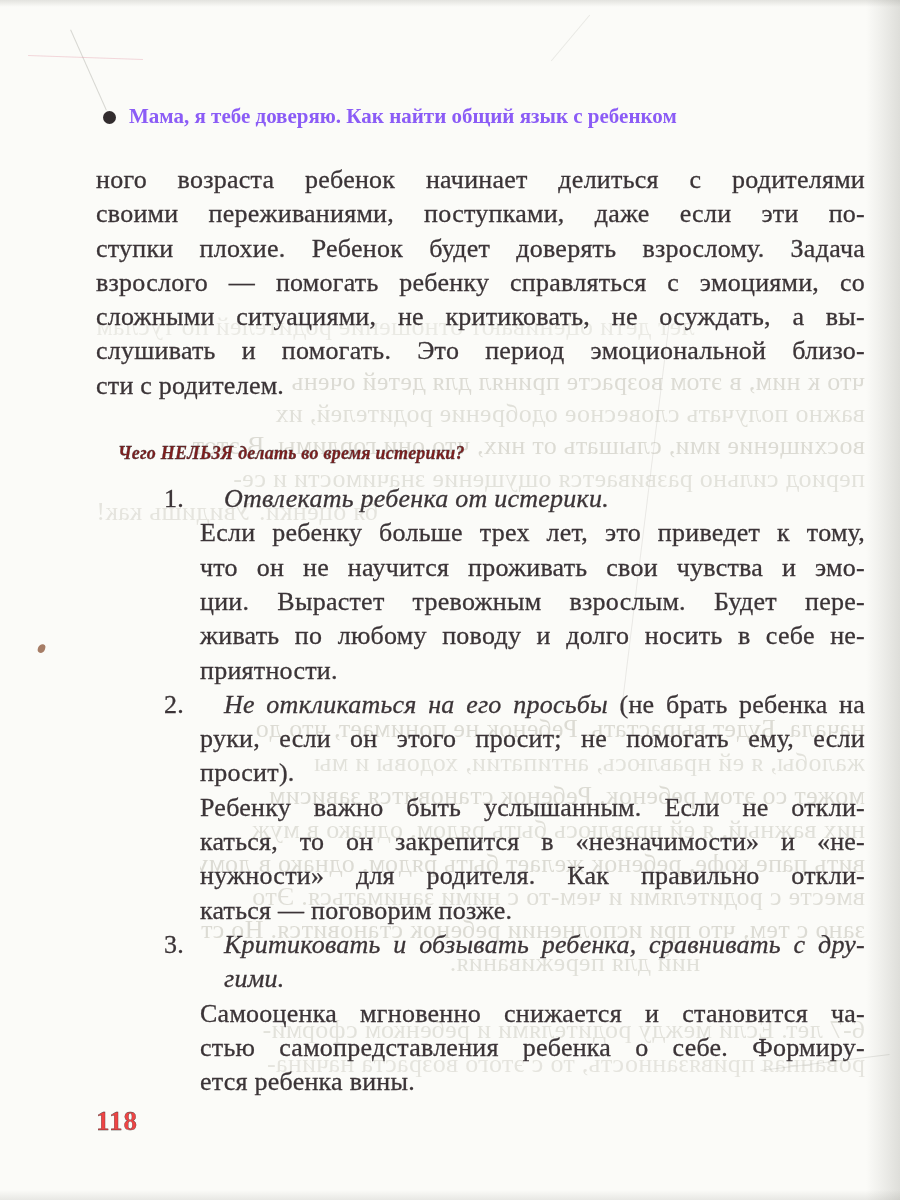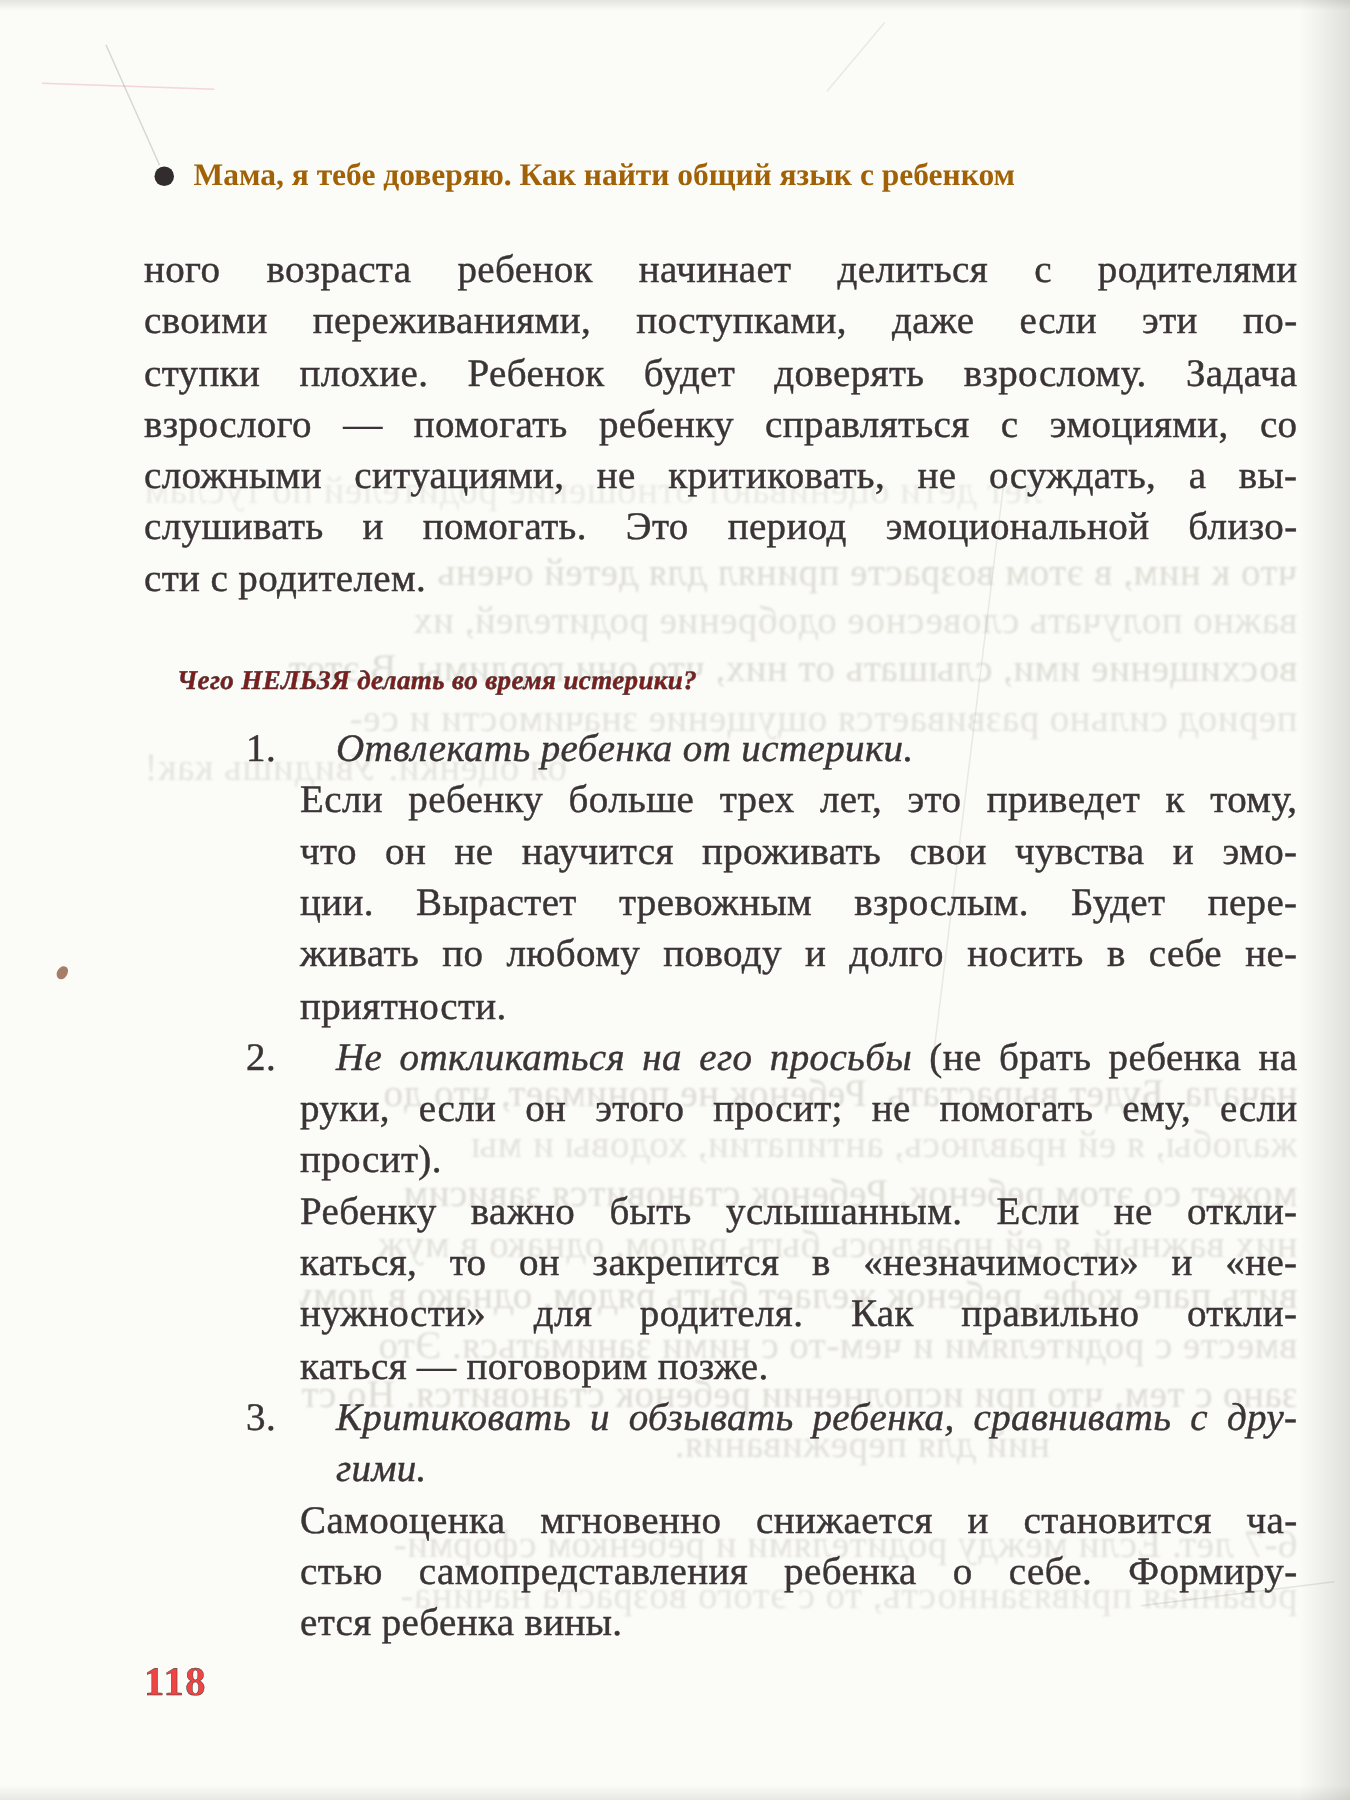--- a/index.html
+++ b/index.html
@@ -33,21 +33,21 @@
   .g9{top:813px;left:200px;width:665px;opacity:0.24;}
   .g10{top:847px;left:200px;width:665px;}
   .g11{top:880px;left:200px;width:665px;opacity:0.25;}
   .g12{top:913px;left:200px;width:665px;}
   .g13{top:946px;left:200px;width:500px;opacity:0.24;}
   .g14{top:1013px;left:96px;width:769px;opacity:0.22;}
   .g15{top:1047px;left:96px;width:769px;opacity:0.2;}
 
   
   .running-head{position:absolute;left:103px;top:103px;display:flex;align-items:center;
-    gap:13px;font-weight:bold;font-size:21px;line-height:26px;color:#a16207;}
+    gap:13px;font-weight:bold;font-size:21px;line-height:26px;color:#8b5cf6;}
   .dot{width:13px;height:13px;border-radius:50%;background:#322c2e;flex:0 0 auto;margin-top:2px;}
 
   
   .main{position:absolute;left:96px;top:163px;width:769px;
     font-size:26px;line-height:34.3px;letter-spacing:0.25px;
     -webkit-text-stroke:0.3px #3b3437;}
   .line{text-align:justify;text-align-last:justify;}
   .line.lastl{text-align:right;text-align-last:left;}
   .it{font-style:italic;margin-left:24px;}
 

